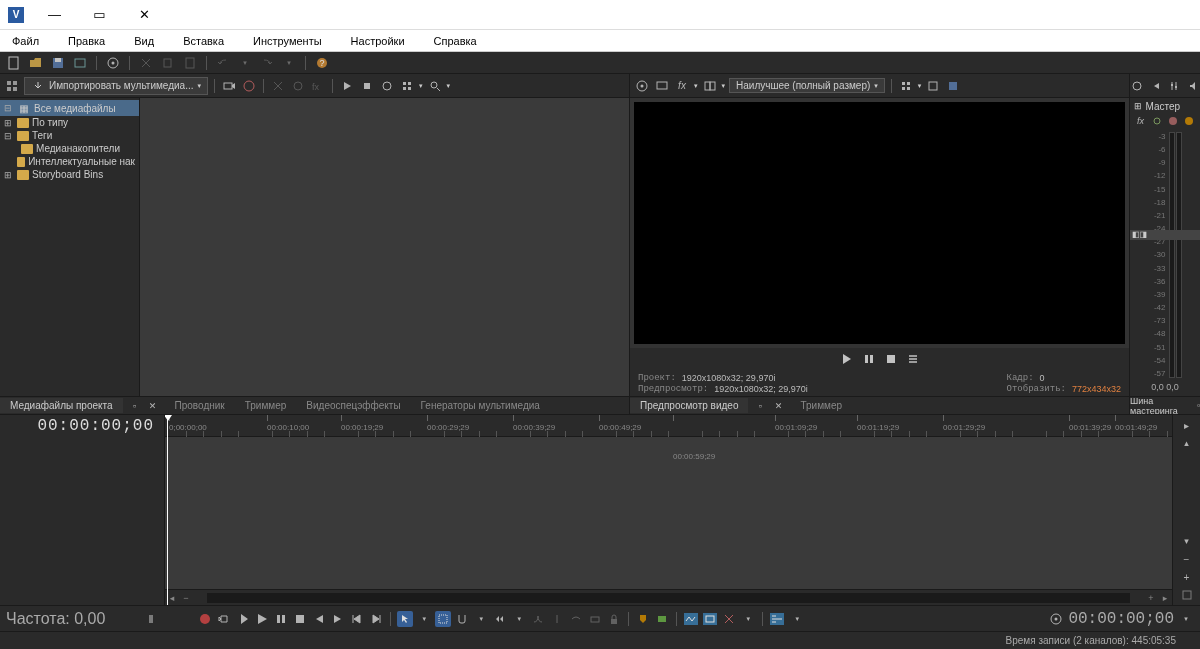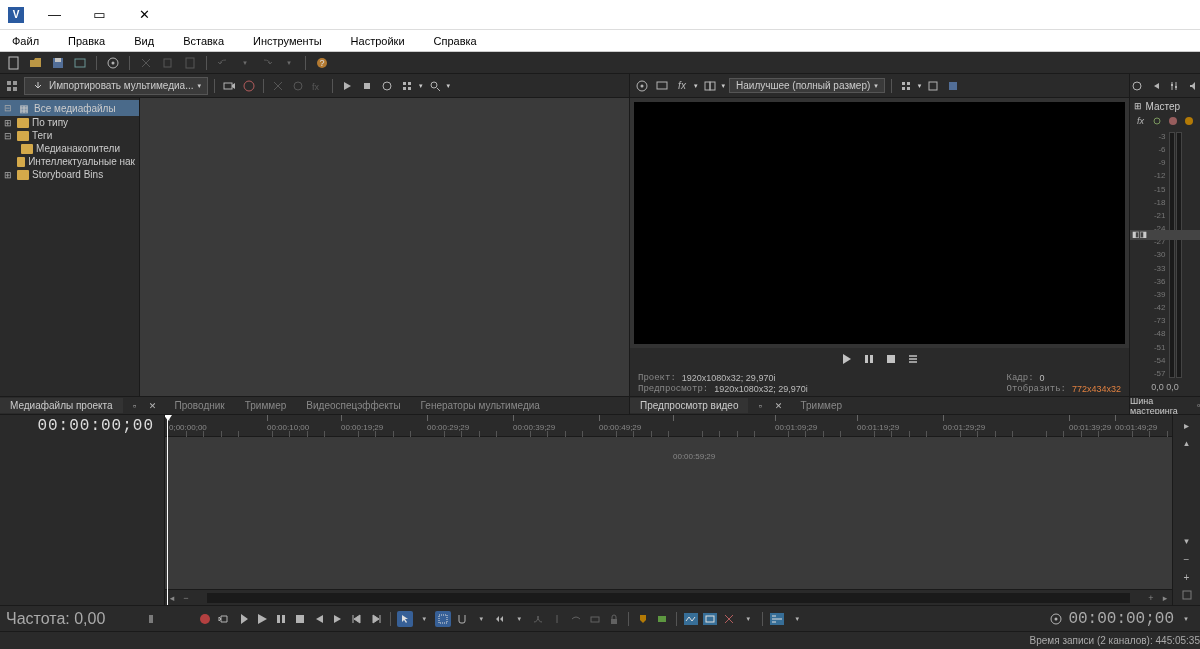--- a/index.html
+++ b/index.html
@@ -69,21 +69,21 @@
 .playhead::before { content: ""; position: absolute; top: 0; left: -3px; width: 0; height: 0; border-left: 4px solid transparent; border-right: 4px solid transparent; border-top: 6px solid #fff; }
 .timeline-scroll { height: 16px; background: #2a2a2a; display: flex; align-items: center; border-top: 1px solid #1a1a1a; }
 .scroll-track { flex: 1; height: 10px; background: #1a1a1a; margin: 0 14px; }
 .scroll-arrow { width: 14px; height: 14px; display: flex; align-items: center; justify-content: center; color: #888; cursor: pointer; font-size: 9px; }
 .timeline-transport-bar { height: 26px; background: #2a2a2a; display: flex; align-items: center; padding: 0 6px; gap: 4px; border-top: 1px solid #1a1a1a; }
 .rate-display { font-size: 16px; color: #aaa; }
 .transport-spacer { flex: 1; }
 .transport-group { display: flex; align-items: center; gap: 3px; }
 .tb-icon.blue { background: #3a6aaa; border-radius: 2px; }
 .tb-icon.colored { padding: 1px; }
-.status-bar { height: 18px; background: #2a2a2a; display: flex; align-items: center; justify-content: flex-end; padding: 0 0; font-size: 10px; color: #aaa; border-top: 1px solid #1a1a1a; }
+.status-bar { height: 18px; background: #2a2a2a; display: flex; align-items: center; justify-content: flex-end; padding: 0 24px; font-size: 10px; color: #aaa; border-top: 1px solid #1a1a1a; }
 .timeline-right-controls { width: 28px; background: #2a2a2a; border-left: 1px solid #1a1a1a; display: flex; flex-direction: column; align-items: center; padding: 2px 0; gap: 2px; }
 svg { display: block; }
 .meter-center-marker { position: absolute; left: 0; right: 0; top: 40%; height: 10px; display: flex; align-items: center; background: #444; font-size: 8px; padding-left: 2px; }
 </style>
 </head>
 <body>
 
 <div class="titlebar">
   <div class="app-icon">V</div>
   <div class="win-controls">

